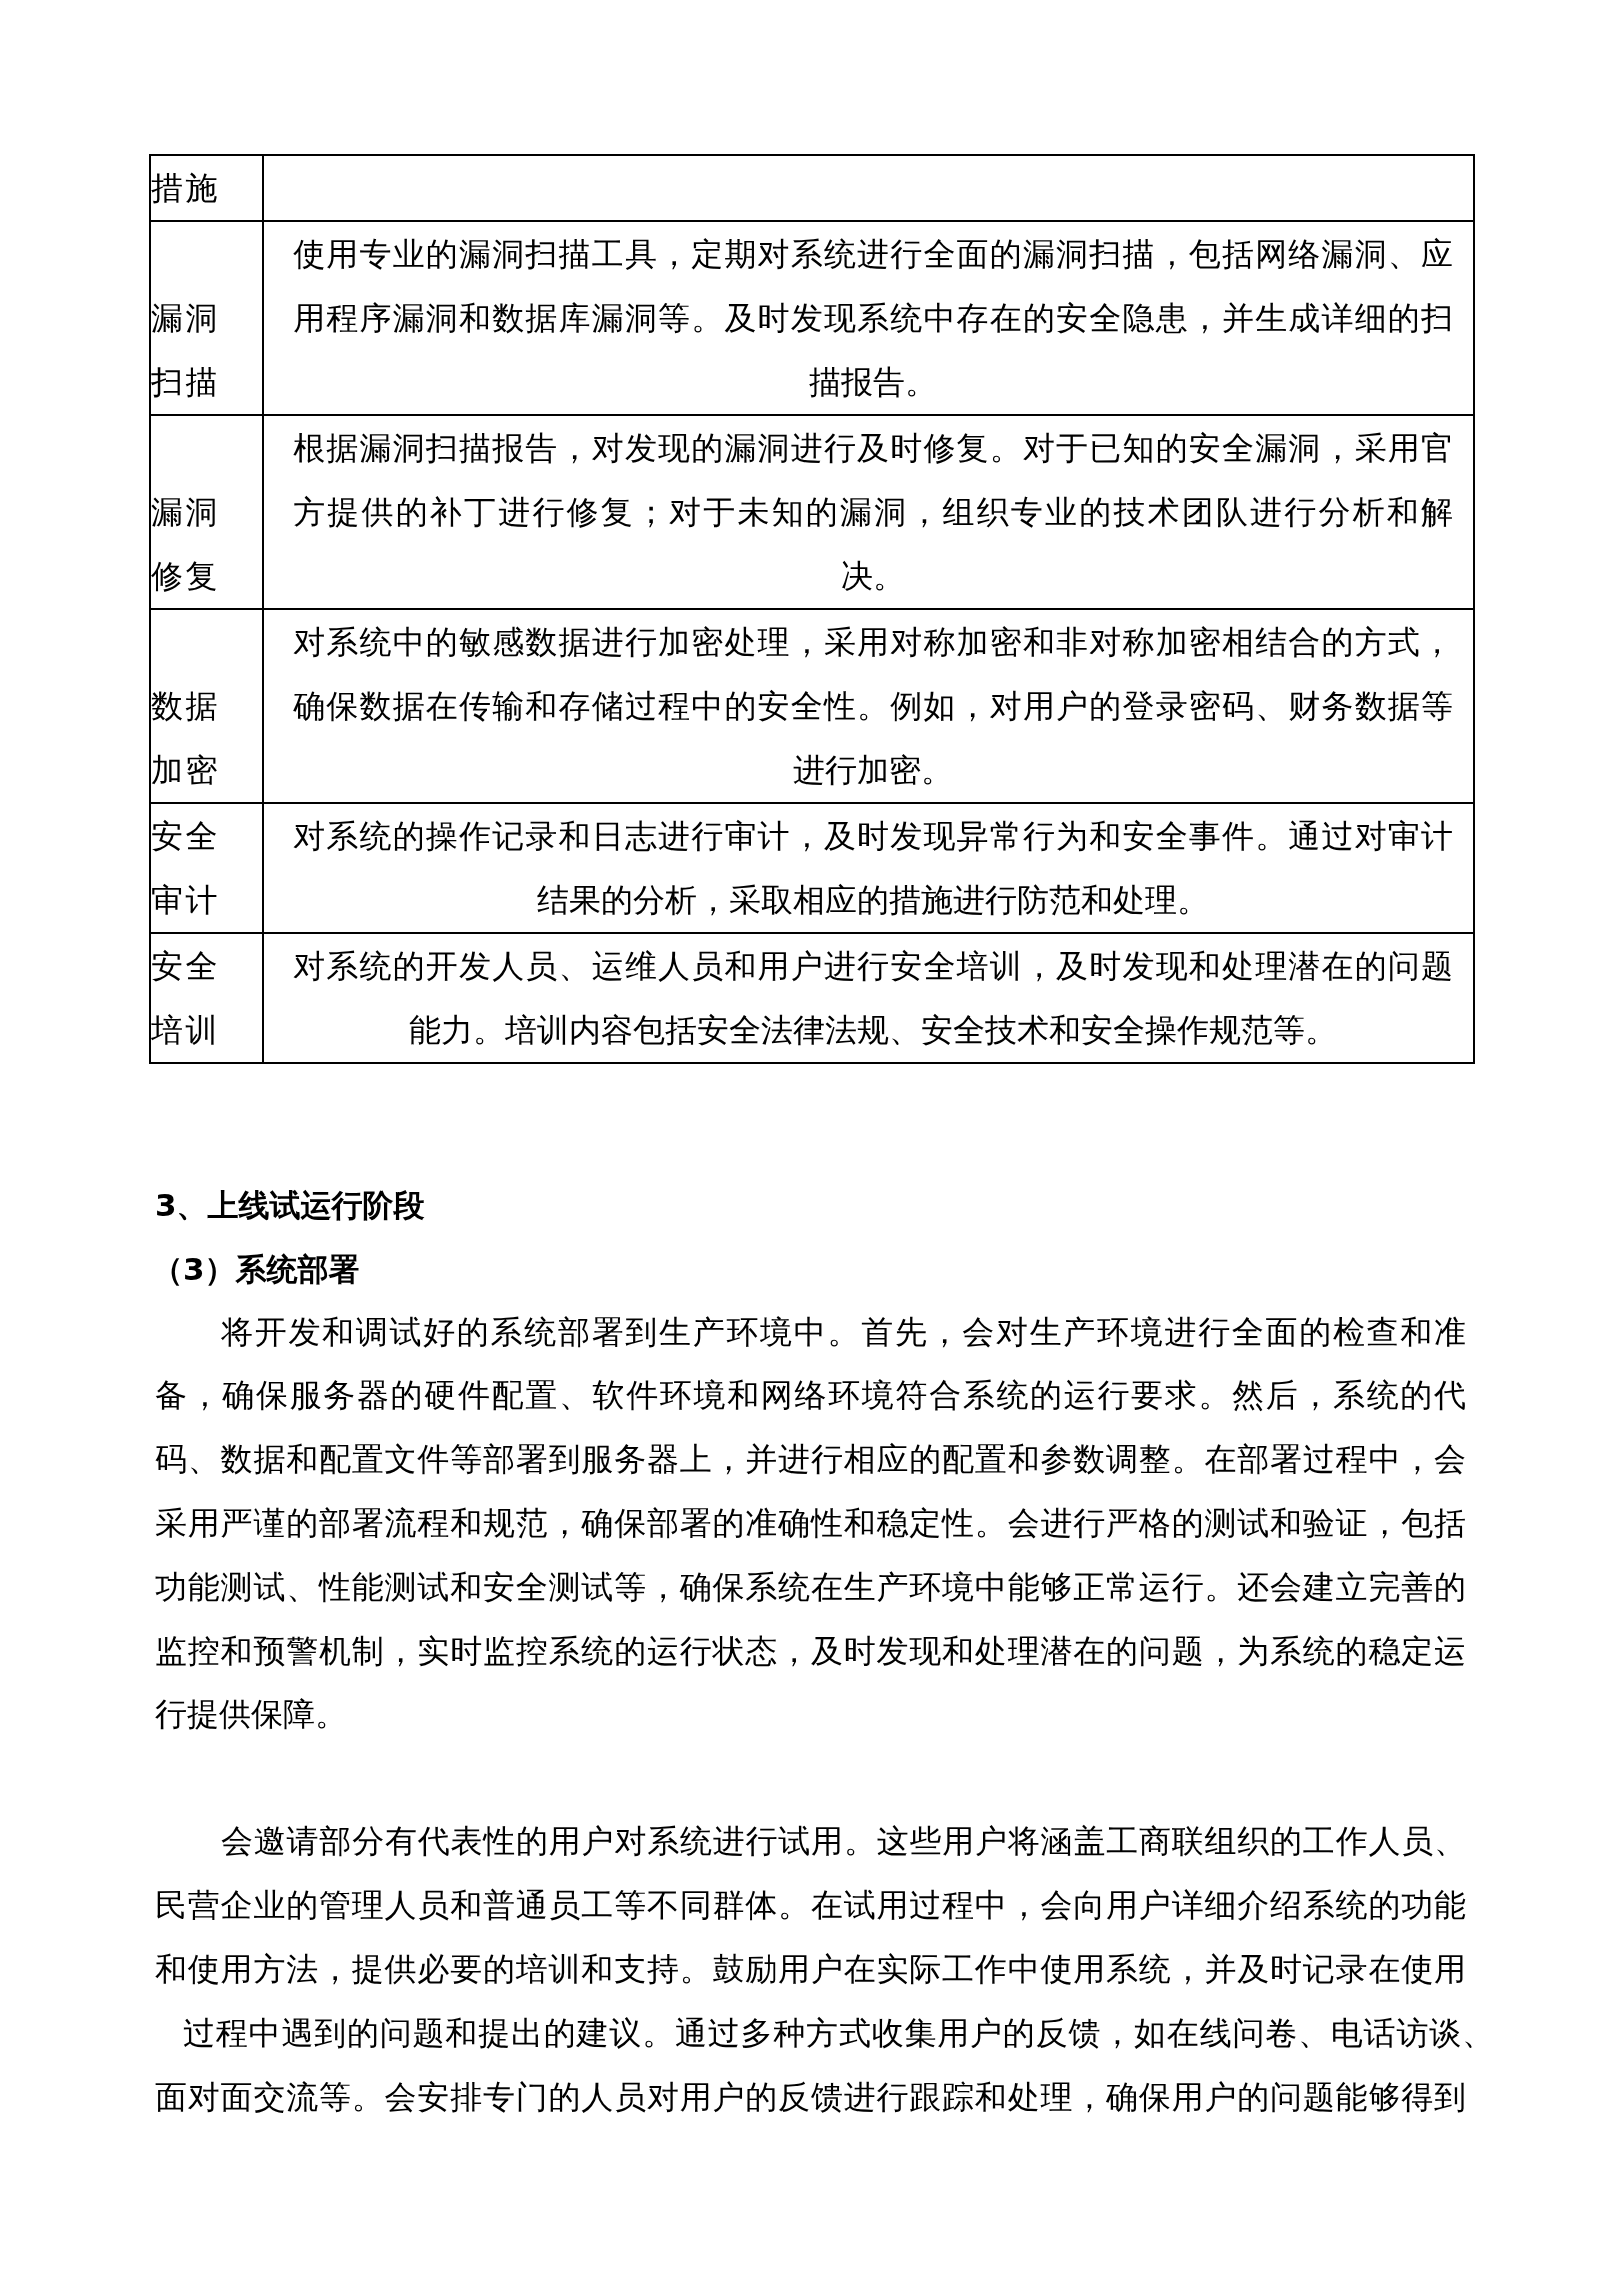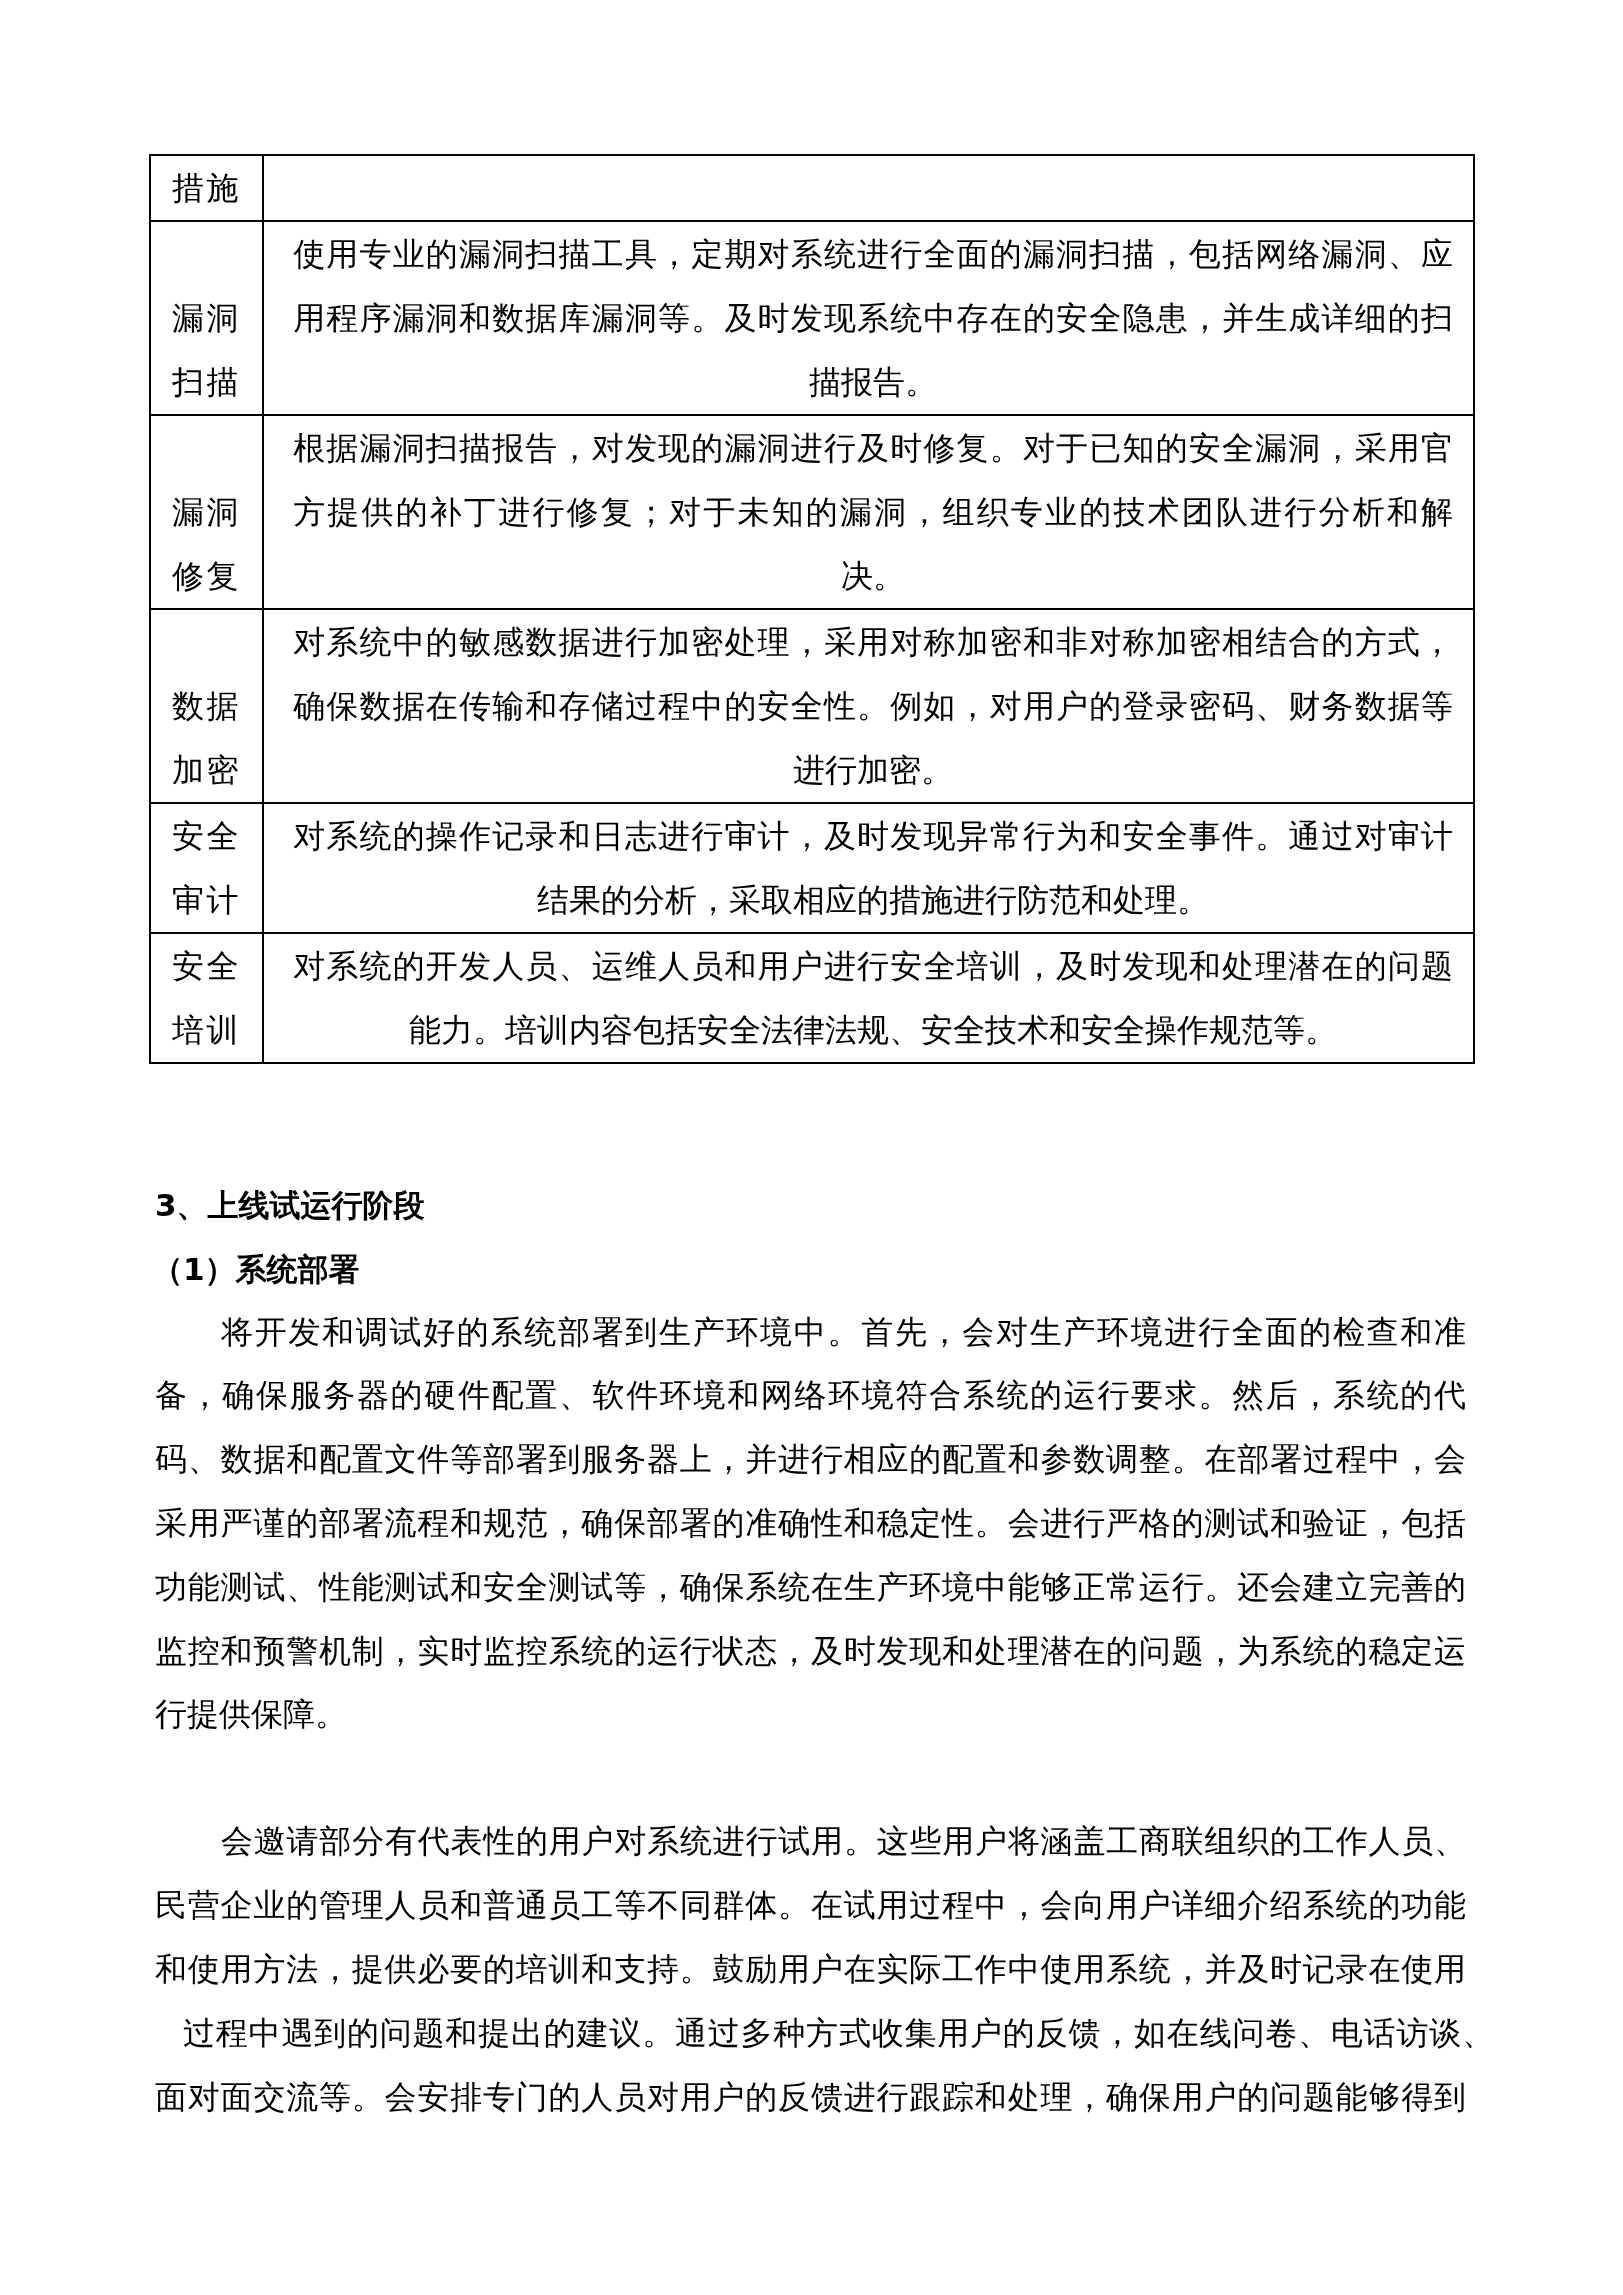--- a/index.html
+++ b/index.html
@@ -7,21 +7,21 @@
          font-family: "DejaVu Serif", "Liberation Serif", serif; color: #000; }
   .page { position: absolute; left: 0; top: 0; width: 1623px; height: 2295px; background: #fff; }
 
   table.measures { position: absolute; left: 149px; top: 154px; width: 1326px;
                    border-collapse: collapse; table-layout: fixed; }
   table.measures td { border: 2.6px solid #000; vertical-align: top; padding: 0; }
   td.label { width: 111px; }
   td.desc { width: 1207px; }
   .label-lines, .desc-lines { display: flex; flex-direction: column; }
   .cell-line { height: 64px; line-height: 64px; font-size: 32px; white-space: nowrap; overflow: hidden; }
-  .label-lines { padding-top: 0; align-items: center; }
+  .label-lines { padding-top: 0; align-items: flex-start; }
   .label-lines .cell-line { text-align: center; letter-spacing: 2.6px; }
   .desc-lines { padding: 0 20px 0 29px; }
   .desc-lines .cell-line.full { text-align: justify; text-align-last: justify; }
   .desc-lines .cell-line.last { text-align: center; }
 
   .doc-line { position: absolute; left: 155px; width: 1311px; height: 64px; line-height: 64px;
               font-size: 32px; white-space: nowrap; overflow: hidden; }
   .doc-line.full { text-align: justify; text-align-last: justify; }
   .doc-line.indent { left: 221px; width: 1245px; }
   .heading { font-family: "DejaVu Sans", "Liberation Sans", sans-serif; font-weight: bold; font-size: 31px; }
@@ -119,21 +119,21 @@
               <div class="cell-line full">对系统的开发人员、运维人员和用户进行安全培训，及时发现和处理潜在的问题</div>
               <div class="cell-line last">能力。培训内容包括安全法律法规、安全技术和安全操作规范等。</div>
             </div>
           </td>
         </tr>
       </tbody>
   </table>
 
   <div class="doc-line heading" style="top:1173px;">3、上线试运行阶段</div>
 
-  <div class="doc-line heading subheading" style="top:1237px;">（1）系统部署</div>
+  <div class="doc-line heading subheading" style="top:1237px;">（3）系统部署</div>
 
   <div id="sub1-lines">
       <div class="doc-line indent full" style="top: 1300px;">将开发和调试好的系统部署到生产环境中。首先，会对生产环境进行全面的检查和准</div>
       <div class="doc-line full" style="top: 1363px;">备，确保服务器的硬件配置、软件环境和网络环境符合系统的运行要求。然后，系统的代</div>
       <div class="doc-line full" style="top: 1427px;">码、数据和配置文件等部署到服务器上，并进行相应的配置和参数调整。在部署过程中，会</div>
       <div class="doc-line full" style="top: 1491px;">采用严谨的部署流程和规范，确保部署的准确性和稳定性。会进行严格的测试和验证，包括</div>
       <div class="doc-line full" style="top: 1555px;">功能测试、性能测试和安全测试等，确保系统在生产环境中能够正常运行。还会建立完善的</div>
       <div class="doc-line full" style="top: 1619px;">监控和预警机制，实时监控系统的运行状态，及时发现和处理潜在的问题，为系统的稳定运</div>
       <div class="doc-line" style="top: 1682px;">行提供保障。</div>
     </div>

